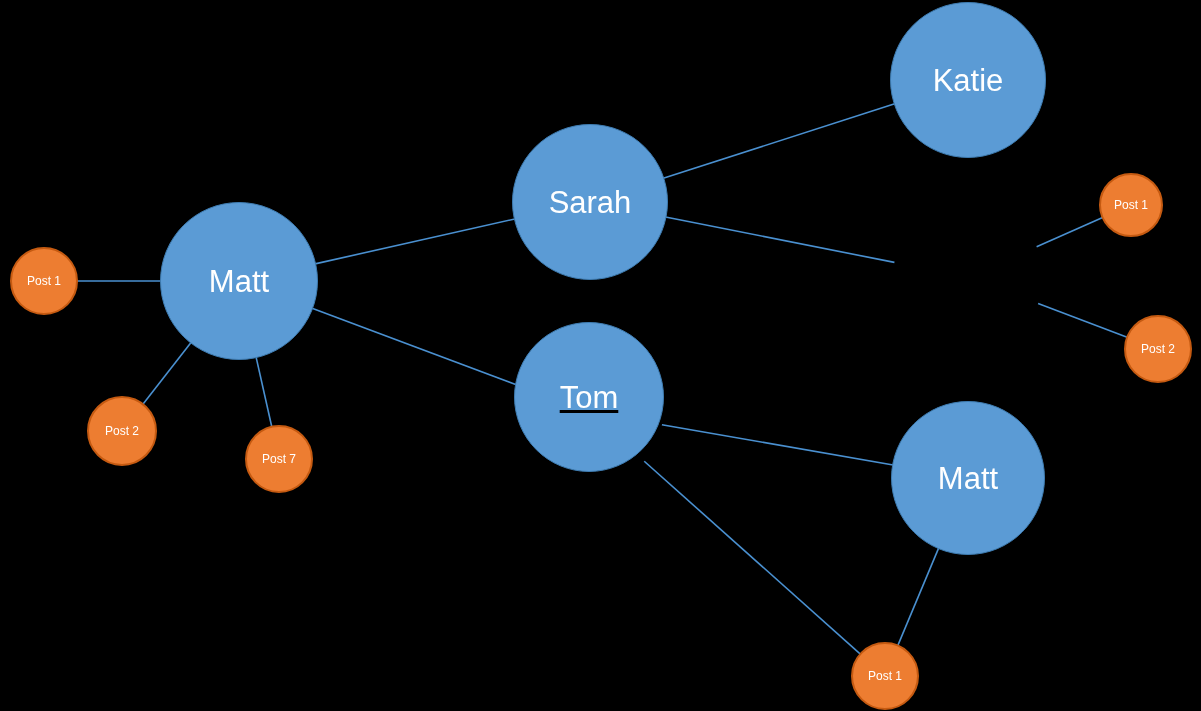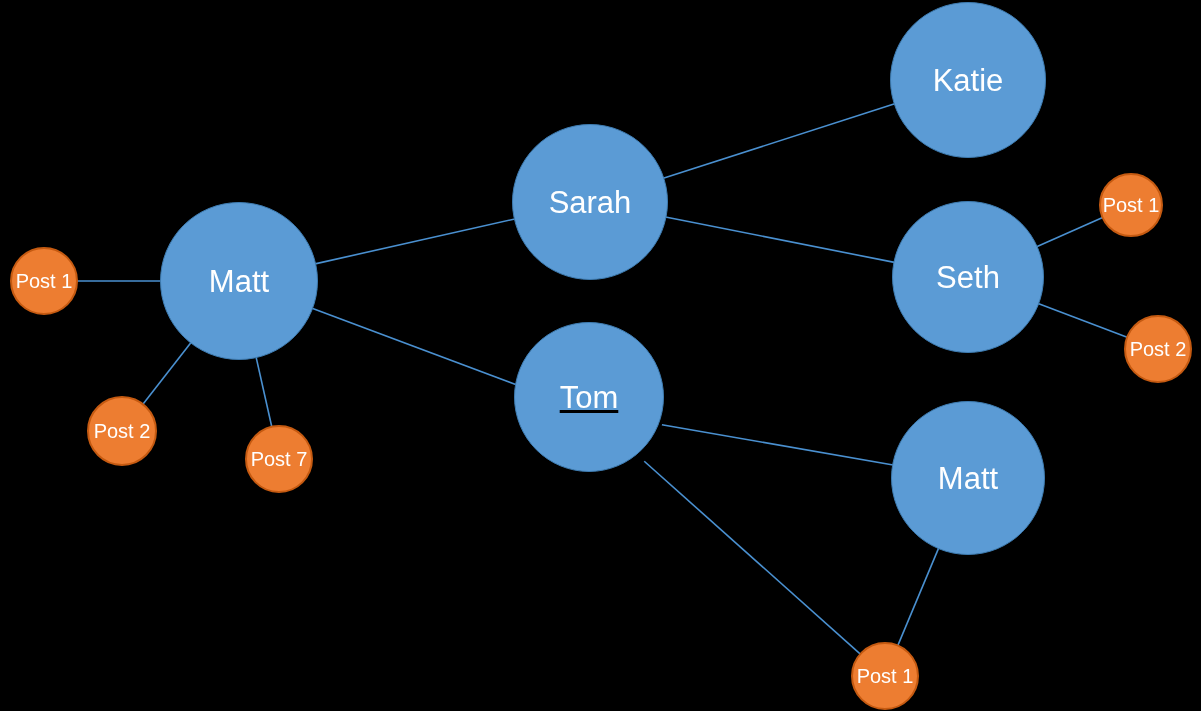--- a/index.html
+++ b/index.html
@@ -56,21 +56,21 @@
     font-family: "Liberation Sans", sans-serif;
     font-weight: 400;
     line-height: 1;
     white-space: nowrap;
     letter-spacing: 0px;
   }
   .label-person {
     font-size: 31px;
   }
   .label-post {
-    font-size: 20px;
+    font-size: 12px;
   }
 </style>
 </head>
 <body>
 
 <div id="graph-canvas">
   <svg id="edge-layer" viewBox="0 0 1201 711" xmlns="http://www.w3.org/2000/svg">
       <line x1="77.00" y1="281.00" x2="161.00" y2="281.00" stroke="#4A90D0" stroke-width="1.6"></line>
       <line x1="142.91" y1="404.19" x2="191.03" y2="342.50" stroke="#4A90D0" stroke-width="1.6"></line>
       <line x1="271.76" y1="426.80" x2="256.10" y2="357.10" stroke="#4A90D0" stroke-width="1.6"></line>
@@ -90,23 +90,20 @@
       </div>
       <div class="node node-person" style="left: 160px; top: 202px; width: 158px; height: 158px;">
         <span class="node-label label-person">Matt</span>
       </div>
       <div class="node node-person" style="left: 514px; top: 322px; width: 150px; height: 150px; text-decoration: underline;">
         <span class="node-label label-person">Tom</span>
       </div>
       <div class="node node-person" style="left: 890px; top: 2px; width: 156px; height: 156px;">
         <span class="node-label label-person">Katie</span>
       </div>
-      <div class="node node-person" style="left: 892px; top: 201px; width: 152px; height: 152px;">
-        <span class="node-label label-person">Seth</span>
-      </div>
       <div class="node node-person" style="left: 891px; top: 401px; width: 154px; height: 154px;">
         <span class="node-label label-person">Matt</span>
       </div>
       <div class="node node-post" style="left: 10px; top: 247px; width: 68px; height: 68px;">
         <span class="node-label label-post">Post 1</span>
       </div>
       <div class="node node-post" style="left: 87px; top: 396px; width: 70px; height: 70px;">
         <span class="node-label label-post">Post 2</span>
       </div>
       <div class="node node-post" style="left: 245px; top: 425px; width: 68px; height: 68px;">

